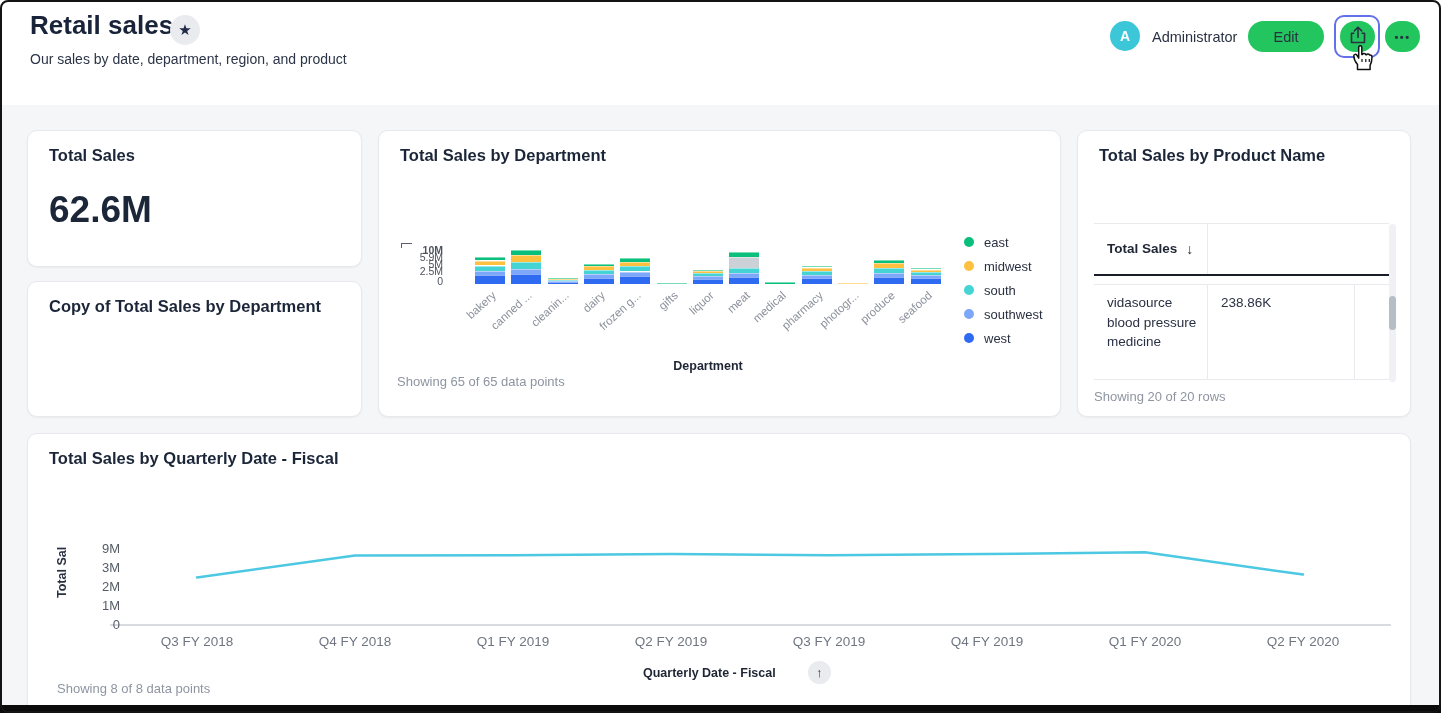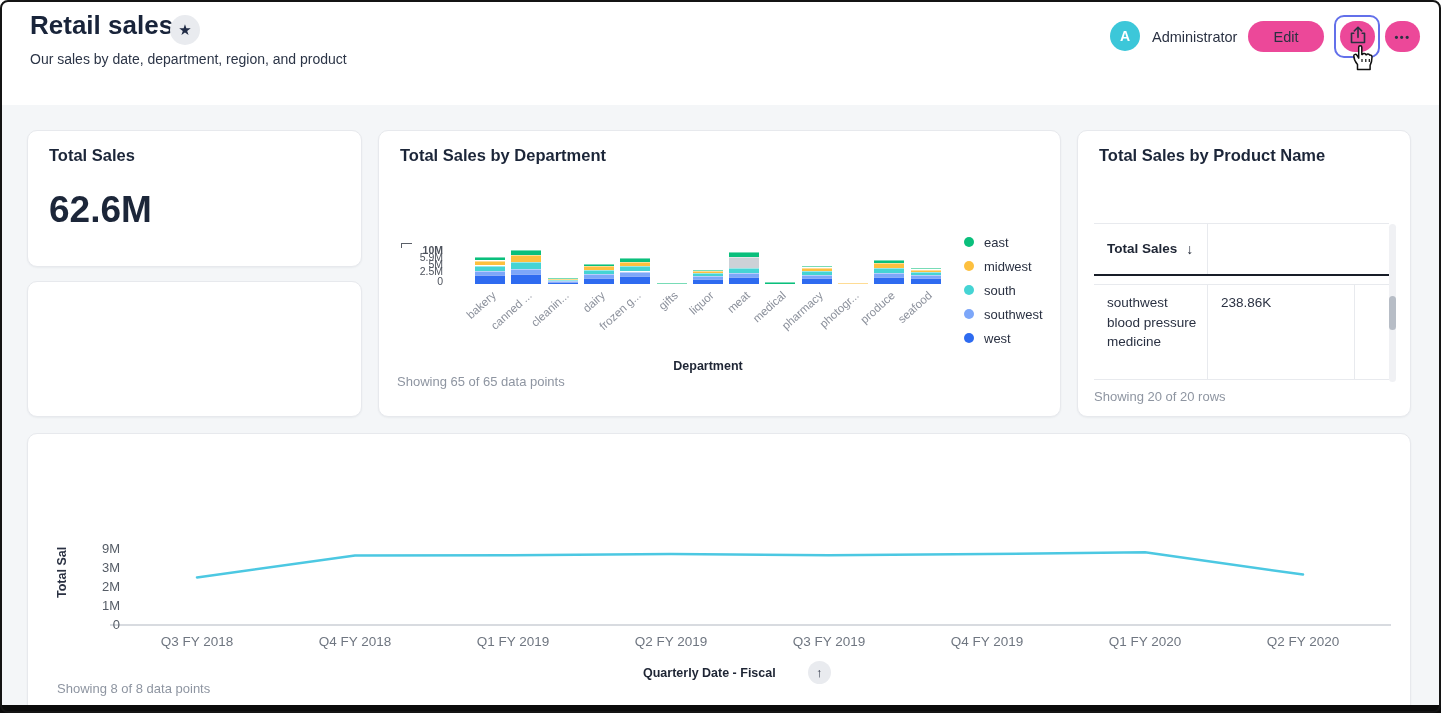--- a/index.html
+++ b/index.html
@@ -13,21 +13,21 @@
   .content-bg { position:absolute; left:2px; right:2px; top:105px; bottom:8px; background:#f4f6f8; }
 
   
   .app-title { position:absolute; left:30px; top:10px; font-size:26px; font-weight:bold; color:#19243a; z-index:5; }
   .star-badge { position:absolute; left:170px; top:15px; width:30px; height:30px; border-radius:50%;
     background:#e9ebef; display:flex; align-items:center; justify-content:center; font-size:15px; color:#202b45; z-index:5; }
   .subtitle { position:absolute; left:30px; top:51px; font-size:14px; color:#2c3547; z-index:5; }
   .avatar { position:absolute; left:1110px; top:21px; width:30px; height:30px; border-radius:50%;
     background:#3cc7d9; color:#fff; font-size:14px; font-weight:bold; display:flex; align-items:center; justify-content:center; z-index:5; }
   .admin-name { position:absolute; left:1152px; top:29px; font-size:14.5px; color:#2a3142; z-index:5; }
-  .btn-pill { position:absolute; background:#ec4899; border-radius:16px; display:flex; align-items:center;
+  .btn-pill { position:absolute; background:#22c55e; border-radius:16px; display:flex; align-items:center;
     justify-content:center; color:#2a3142; font-size:14.5px; cursor:pointer; border:none; z-index:5; }
   .edit-btn { left:1248px; top:21px; width:76px; height:31px; }
   .share-ring { position:absolute; left:1334px; top:15px; width:46px; height:43px; border:2.5px solid #6370ea; border-radius:10px; z-index:4; }
   .share-btn { left:1340px; top:21px; width:35px; height:31px; }
   .more-btn { left:1385px; top:21px; width:35px; height:31px; font-size:11px; letter-spacing:1.5px; font-weight:bold; }
   .cursor-hand { position:absolute; left:1349px; top:43px; z-index:95; pointer-events:none; }
 
   
   .card { position:absolute; background:#fff; border:1px solid #e7e9ed; border-radius:10px; box-shadow:0 1px 2px rgba(20,30,50,.05); }
   .card-total  { left:27px;   top:130px; width:335px;  height:137px; }
@@ -110,20 +110,21 @@
     <path d="M13 16 L13 19 M16.8 16 L16.8 19 M20.3 16 L20.3 19" stroke="#111" stroke-width="1.2" fill="none"></path>
   </svg>
 </div>
 
 <div class="card card-total">
   <div class="card-title">Total Sales</div>
   <div class="kpi-value">62.6M</div>
 </div>
 
 <div class="card card-copy">
+  <div class="card-title">Copy of Total Sales by Department</div>
 </div>
 
 <div class="card card-dept">
   <div class="card-title">Total Sales by Department</div>
   <div class="dept-plot" id="dept-plot">
     <div class="dept-dash"></div>
   <div class="dept-ytick" style="left: 20px; top: 115px; font-weight: bold;">10M</div>
       <div class="dept-ytick" style="left: 20px; top: 122px;">5.9M</div>
       <div class="dept-ytick" style="left: 20px; top: 129px;">5M</div>
       <div class="dept-ytick" style="left: 20px; top: 136px;">2.5M</div>
@@ -232,35 +233,36 @@
     <div class="trow thead">
       <div class="tcell">
         <span>Total Sales</span>
         <span class="sort-arrow">↓</span>
       </div>
       <div class="tcell"></div>
     </div>
     <div class="tspacer"></div>
     <div id="ptable-body">
         <div class="trow tbody-row">
-          <div class="tcell">southwest blood pressure medicine</div>
+          <div class="tcell">vidasource blood pressure medicine</div>
           <div class="tcell">238.86K</div>
           <div class="tcell"></div>
         </div>
       </div>
   </div>
 
   <div class="tscroll-track">
     <div class="tscroll-thumb"></div>
   </div>
 
   <div class="showing-note" style="left:16px; top:258px;">Showing 20 of 20 rows</div>
 </div>
 
 <div class="card card-quarterly">
+  <div class="card-title">Total Sales by Quarterly Date - Fiscal</div>
   <div class="q-ylabel">Total Sal</div>
   <div class="q-axisline"></div>
   <div id="q-plot" style="position:absolute; inset:0;">
       <div class="q-ytick" style="left: 58px; top: 107px;">9M</div>
       <div class="q-ytick" style="left: 58px; top: 126px;">3M</div>
       <div class="q-ytick" style="left: 58px; top: 145px;">2M</div>
       <div class="q-ytick" style="left: 58px; top: 164px;">1M</div>
       <div class="q-ytick" style="left: 58px; top: 183px;">0</div>
       <div class="q-xtick" style="left: 104px;">Q3 FY 2018</div>
       <div class="q-xtick" style="left: 262px;">Q4 FY 2018</div>

